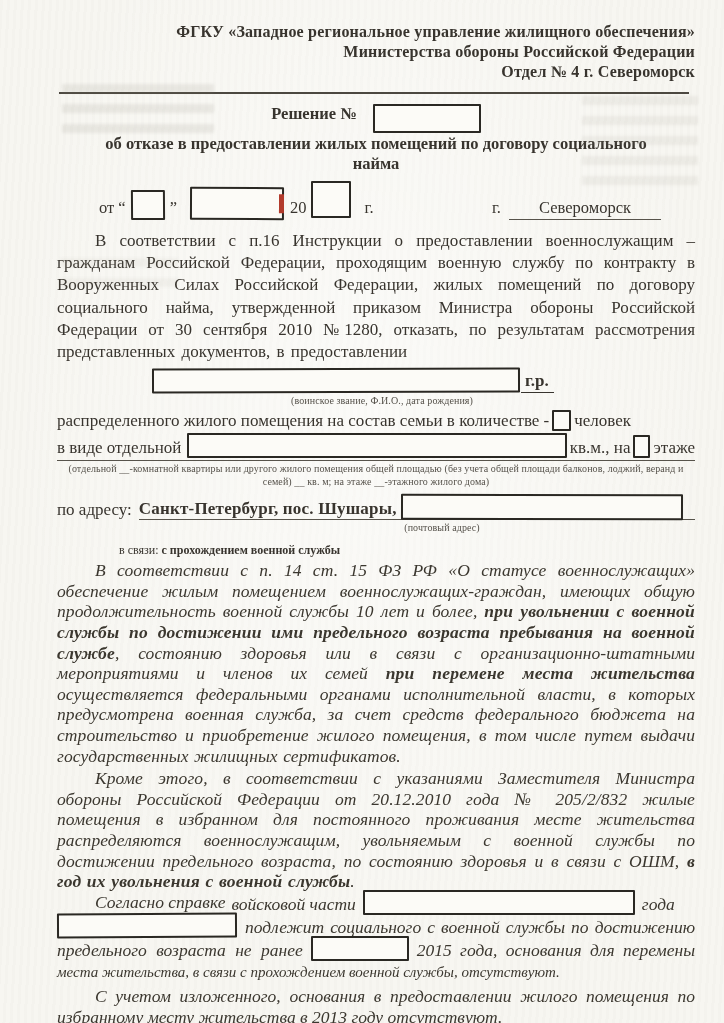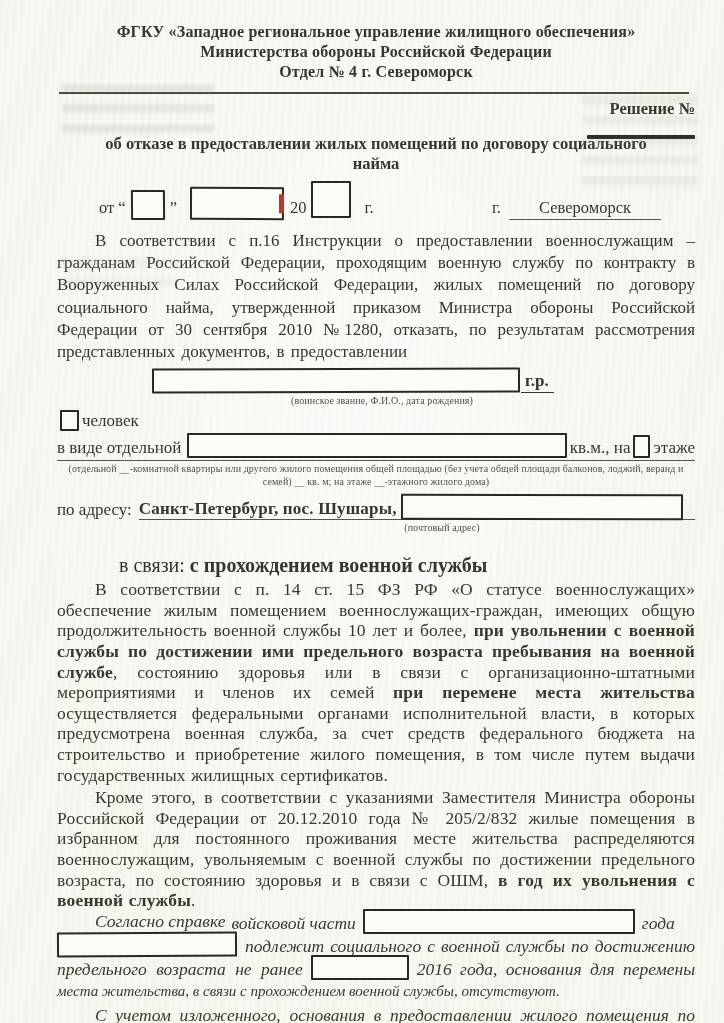--- a/index.html
+++ b/index.html
@@ -11,24 +11,24 @@
     font-family:"Liberation Serif","DejaVu Serif",serif;
     color:#38342e; overflow:hidden;
     padding:22px 29px 0 57px;
   }
   .artifact{position:absolute; pointer-events:none; opacity:.55; filter:blur(1.6px);
     background:repeating-linear-gradient(180deg, rgba(148,142,130,.28) 0 9px, rgba(0,0,0,0) 9px 20px);}
   .a1{left:62px; top:84px; width:152px; height:58px;}
   .a2{left:582px; top:96px; width:116px; height:92px; opacity:.4;}
   .a3{left:60px; top:258px; width:118px; height:40px; opacity:.3;}
 
-  .hline{font-weight:bold; font-size:16px; line-height:20px; text-align:center; letter-spacing:.2px;}
+  .hline{font-weight:bold; font-size:16px; line-height:20px; text-align:right; letter-spacing:.2px;}
   .rule{border-top:2px solid #4c4840; margin:10px 6px 0 2px;}
 
-  .decision-row{margin-top:10px; display:flex; justify-content:center; align-items:flex-end; gap:16px; height:30px;flex-direction:column;}
+  .decision-row{margin-top:10px; display:flex; justify-content:center; align-items:flex-start; gap:16px; height:30px;}
   .decision-title{font-weight:bold; font-size:16.5px;}
   .subtitle{font-weight:bold; font-size:16.5px; line-height:20px; text-align:center;}
 
   .box{background:#fcfbf7; border:2px solid #2a2823; border-radius:1px; display:inline-block; box-sizing:border-box;}
 
   .date-row{margin-top:12px; display:flex; align-items:flex-end; font-size:16.5px; height:34px;}
   .date-row .lbl{margin-bottom:2px;}
   .box-day{width:34px; height:30px; margin:0 5px; transform:rotate(-.4deg);}
   .box-month{width:94px; height:33px; margin-left:13px; position:relative; transform:rotate(.2deg);}
   .red-mark{position:absolute; right:-2px; top:16%; width:5px; height:68%; background:#b23b2c;}
@@ -56,24 +56,24 @@
   .apt-captions{text-align:center; margin-top:1px;}
 
   .addr-row{margin-top:5px; font-size:17px; display:flex; align-items:flex-end; height:27px;}
   .addr-label{padding-right:7px;}
   .addr-underline{flex:1; display:flex; align-items:flex-end; border-bottom:1.5px solid #57534b;}
   .addr-value{font-weight:bold; letter-spacing:.2px;}
   .box-addr{width:282px; height:26px; margin:0 0 -1px 4px; transform:rotate(.15deg);}
   .addr-fill{flex:1;}
   .addr-caption{margin:1px 0 0 300px; width:170px; text-align:center;}
 
-  .reason-row{margin-top:20px; margin-left:62px; font-size:20px;}
+  .reason-row{margin-top:9px; margin-left:62px; font-size:12px;}
   .reason-value{font-weight:bold;}
 
-  .ital{font-size:17.5px; line-height:20.6px; text-align:justify;
+  .ital{font-style:italic; font-size:17.5px; line-height:20.6px; text-align:justify;
     text-indent:38px; word-spacing:1px; letter-spacing:.1px; margin:2px 0 0 0; color:#3b372f;}
   .ital b{letter-spacing:.2px;}
 
   .p4line{font-style:italic; font-size:17.5px; display:flex; align-items:flex-end; height:23px; color:#3b372f;}
   .p4-indent{width:38px;}
   .u{border-bottom:1.5px solid #4c4840; padding-bottom:1px;}
   .box-unit{flex:1; max-width:272px; height:25px; margin:0 7px;}
   .box-name2{width:180px; height:25px; margin-right:8px; transform:rotate(-.3deg);}
   .box-date2{width:98px; height:25px; margin:0 8px;}
   .jspan{flex:1; text-align:justify; text-align-last:justify;}
@@ -128,20 +128,21 @@
   <p class="para">В соответствии с п.16 Инструкции о предоставлении военнослужащим – гражданам Российской Федерации, проходящим военную службу по контракту в Вооруженных Силах Российской Федерации, жилых помещений по договору социального найма, утвержденной приказом Министра обороны Российской Федерации от 30 сентября 2010 №1280, отказать, по результатам рассмотрения представленных документов, в предоставлении</p>
 
   <div class="name-row">
     <span class="name-indent"></span>
     <span class="box box-name"></span>
     <span class="name-suffix">г.р.</span>
   </div>
   <div class="caption name-caption">(воинское звание, Ф.И.О., дата рождения)</div>
 
   <div class="family-row">
+    <span>распределенного жилого помещения на состав семьи в количестве -</span>
     <span class="box box-family"></span>
     <span>человек</span>
   </div>
 
   <div class="apt-row">
     <span>в виде отдельной</span>
     <span class="box box-apt"></span>
     <span>кв.м., на</span>
     <span class="box box-floor"></span>
     <span>этаже</span>
@@ -177,20 +178,20 @@
     <span class="box box-unit"></span>
     <span>года</span>
   </div>
   <div class="p4line">
     <span class="box box-name2"></span>
     <span class="jspan">подлежит социального с военной службы по достижению</span>
   </div>
   <div class="p4line">
     <span style="word-spacing:5px;">предельного возраста не ранее</span>
     <span class="box box-date2"></span>
-    <span class="jspan">2016 года, основания для перемены</span>
+    <span class="jspan">2015 года, основания для перемены</span>
   </div>
   <div class="p4last">места жительства, в связи с прохождением военной службы, отсутствуют.</div>
 
   <div class="p5first">С учетом изложенного, основания в предоставлении жилого помещения по</div>
   <div class="p5last">избранному месту жительства в 2013 году отсутствуют.</div>
 
 </div>
 
 </body></html>

